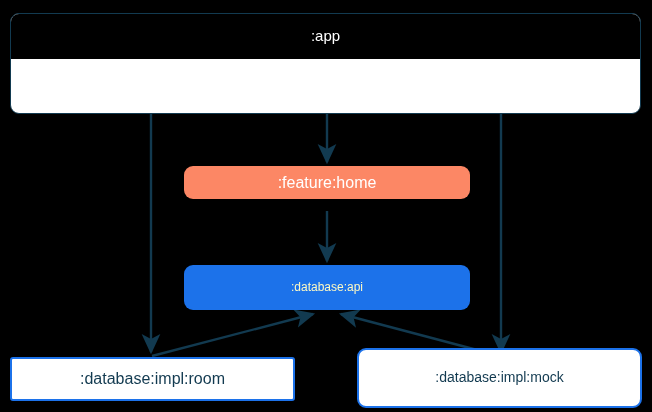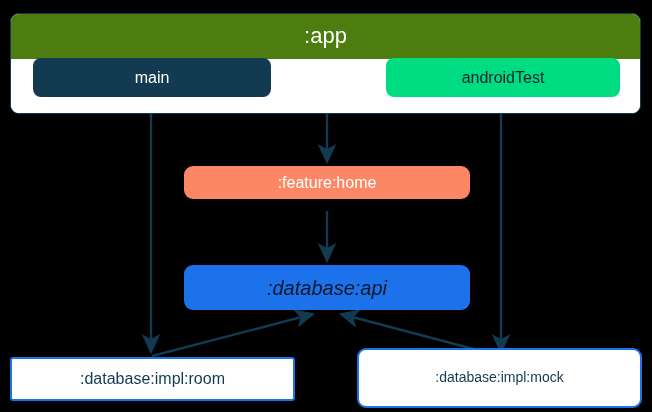--- a/index.html
+++ b/index.html
@@ -41,23 +41,23 @@
     width: 631px;
     height: 101px;
     background: #ffffff;
     border-radius: 9px;
     border: 1px solid #123a50;
     display: block;
     overflow: hidden;
   }
   #app-header {
     height: 45px;
-    background: #4d7c0f;
+    background: #000000;
     color: #ffffff;
-    font-size: 22px;
+    font-size: 15px;
     display: flex;
     align-items: center;
     justify-content: center;
   }
   #app-body {
     position: relative;
     height: 56px;
     background: #ffffff;
   }
   .subnode {
@@ -92,24 +92,23 @@
     color: #ffffff;
     border-radius: 9px;
     font-size: 16px;
   }
   #node-database-api {
     left: 184px;
     top: 265px;
     width: 286px;
     height: 45px;
     background: #1c72ea;
-    color: #0f172a;
+    color: #fef9c3;
     border-radius: 9px;
-    font-size: 20px;
-    font-style: italic;
+    font-size: 12px;
   }
   #node-database-impl-room {
     left: 10px;
     top: 357px;
     width: 285px;
     height: 44px;
     background: #ffffff;
     color: #123a50;
     border: 2px solid #1c72ea;
     border-radius: 3px;
@@ -159,24 +158,20 @@
       <line x1="152" y1="356" x2="313" y2="314" stroke="#123a50" stroke-width="2.4" marker-end="url(#arrowhead)"></line>
     </g>
 
     <g>
       <line x1="500" y1="356" x2="341" y2="314" stroke="#123a50" stroke-width="2.4" marker-end="url(#arrowhead)"></line>
     </g>
   </svg>
 
   <div class="node" id="app-container">
     <div id="app-header">:app</div>
-    <div id="app-body">
-      <div class="subnode" id="node-main">main</div>
-      <div class="subnode" id="node-androidtest">androidTest</div>
-    </div>
   </div>
 
   <div class="node" id="node-feature-home">:feature:home</div>
 
   <div class="node" id="node-database-api">:database:api</div>
 
   <div class="node" id="node-database-impl-room">:database:impl:room</div>
 
   <div class="node" id="node-database-impl-mock">:database:impl:mock</div>
 

